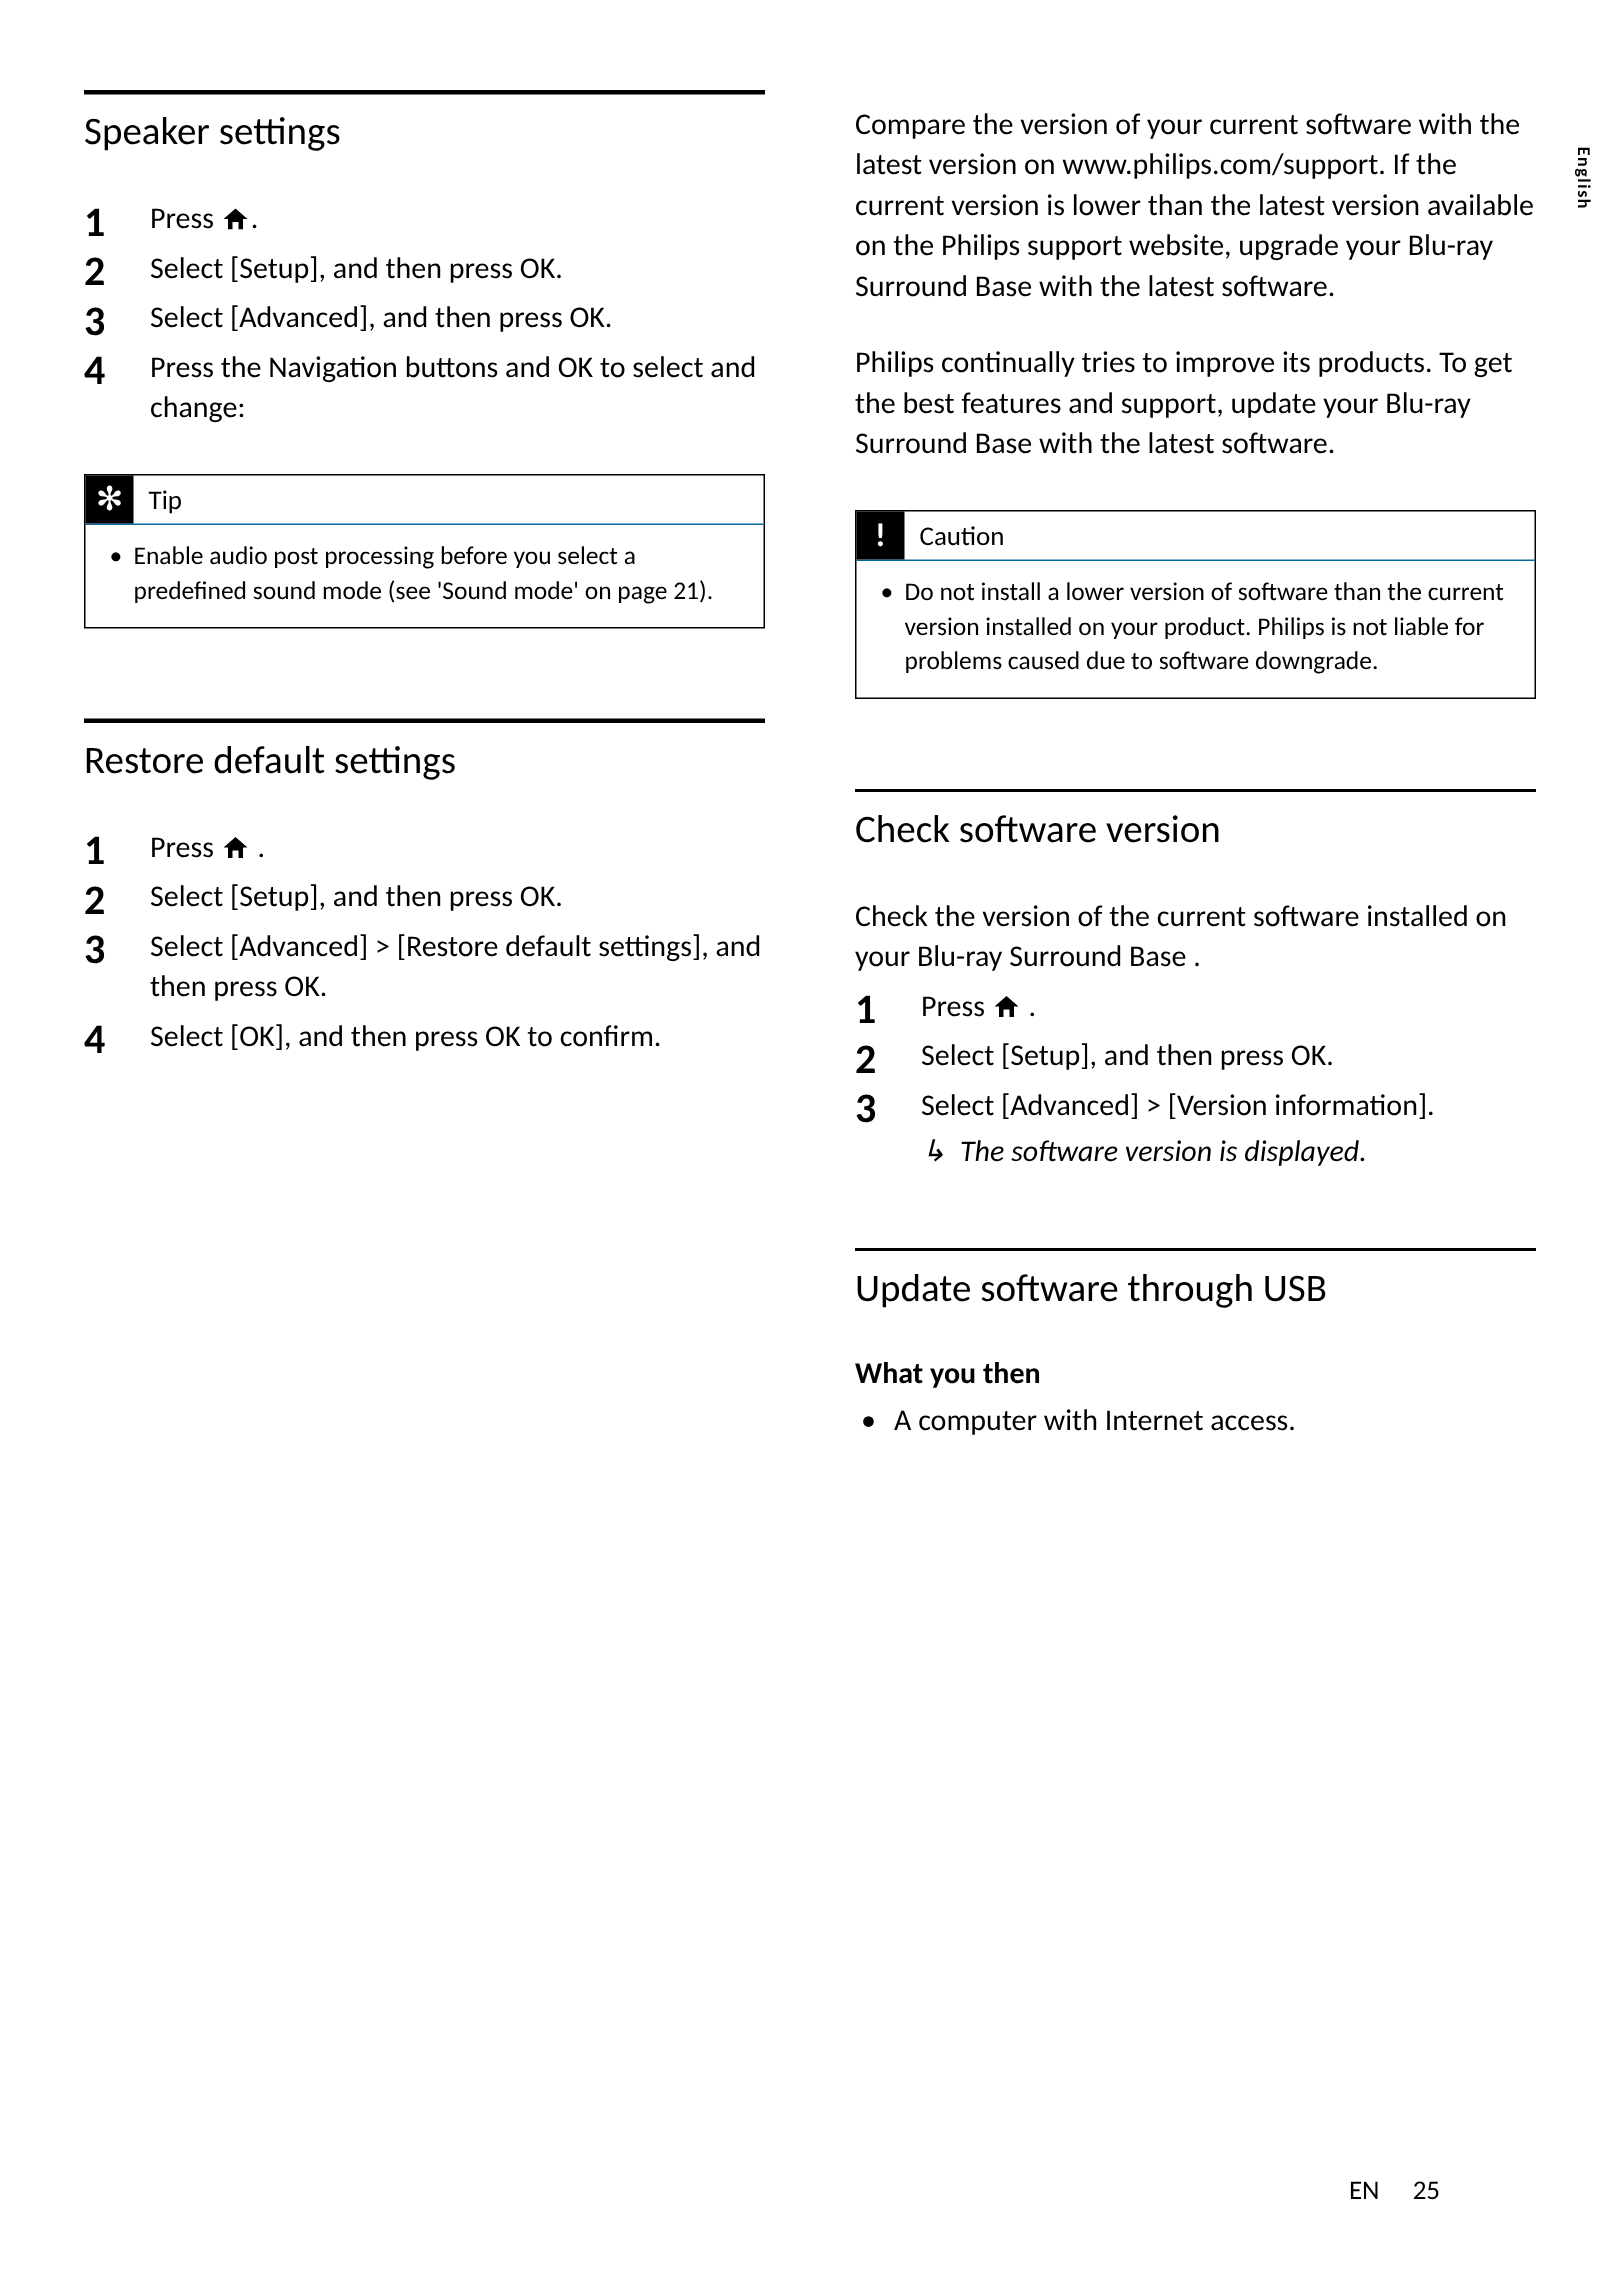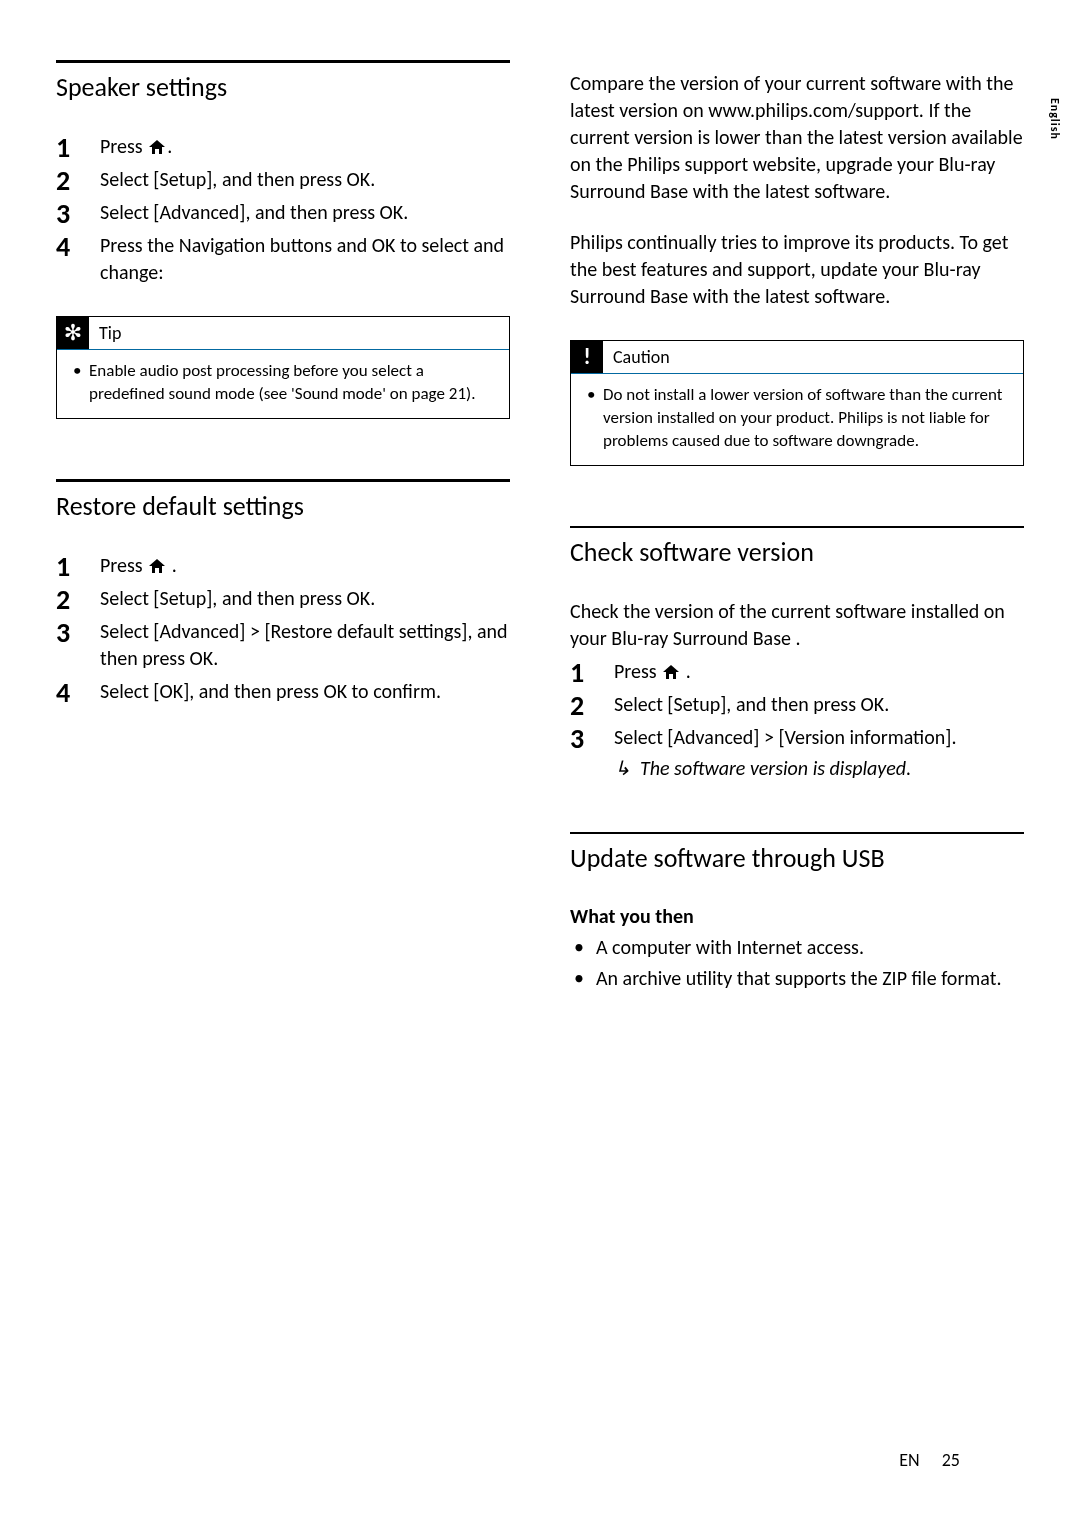--- a/index.html
+++ b/index.html
@@ -287,21 +287,20 @@
       </ol>
     </div>
 
     <div class="section" style="margin-top:40px;">
       <div class="section-rule thin"></div>
       <h2 class="section-title">Update software through USB</h2>
 
       <div class="subhead">What you then</div>
       <ul class="bullets">
         <li><span>A computer with Internet access.</span></li>
-        <li><span>An archive utility that supports the ZIP file format.</span></li>
       </ul>
     </div>
 
   </div>
 </div>
 
 <div class="side-lang">English</div>
 
 <div class="footer">
   <span>EN</span>

